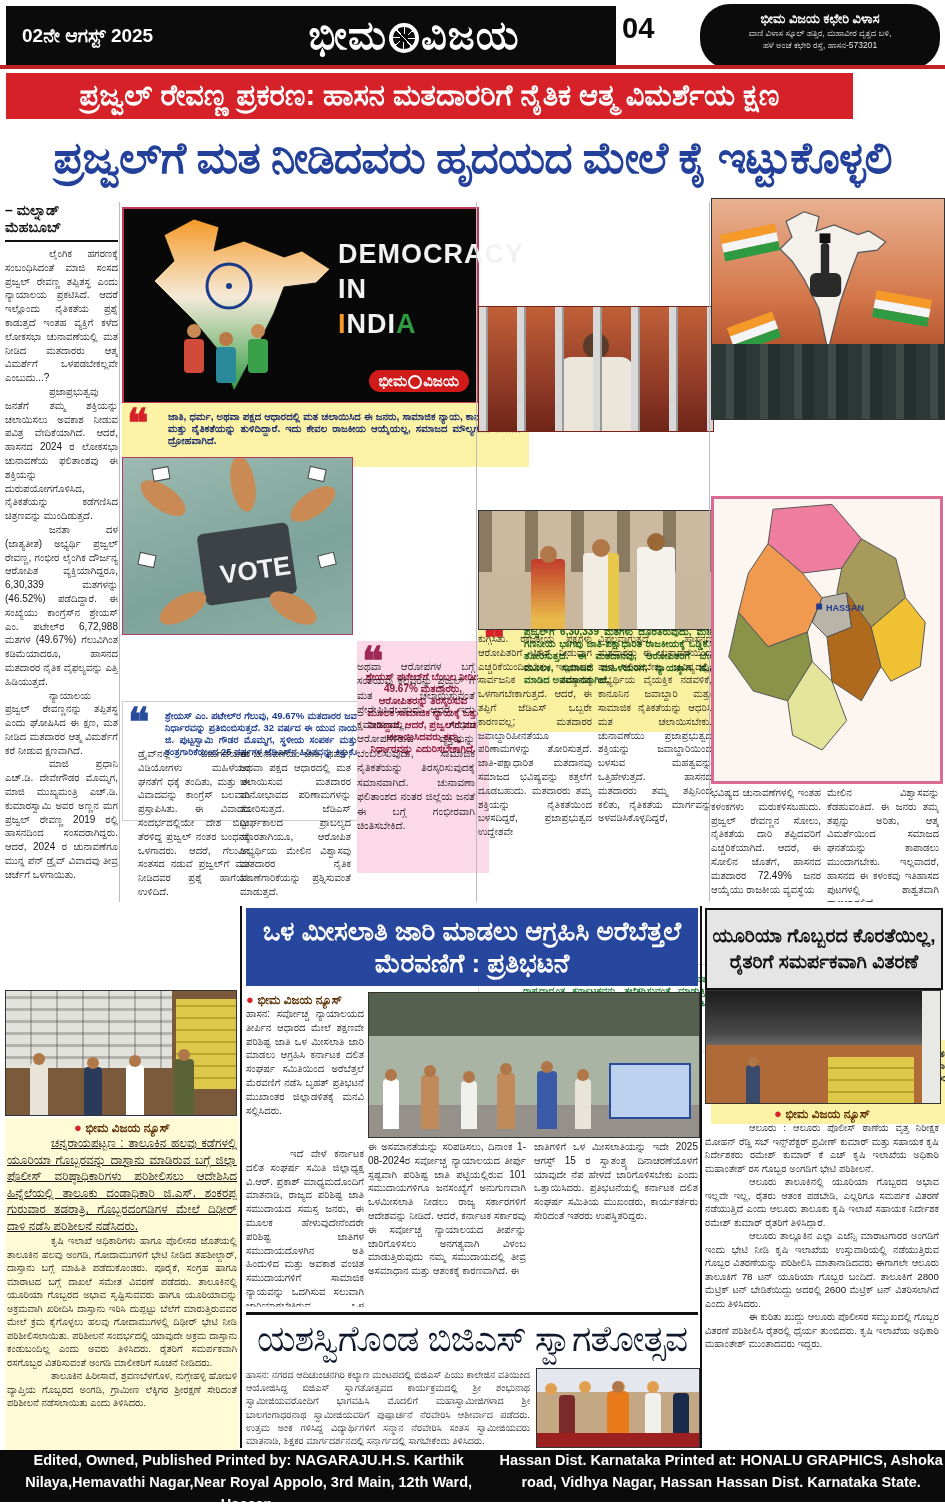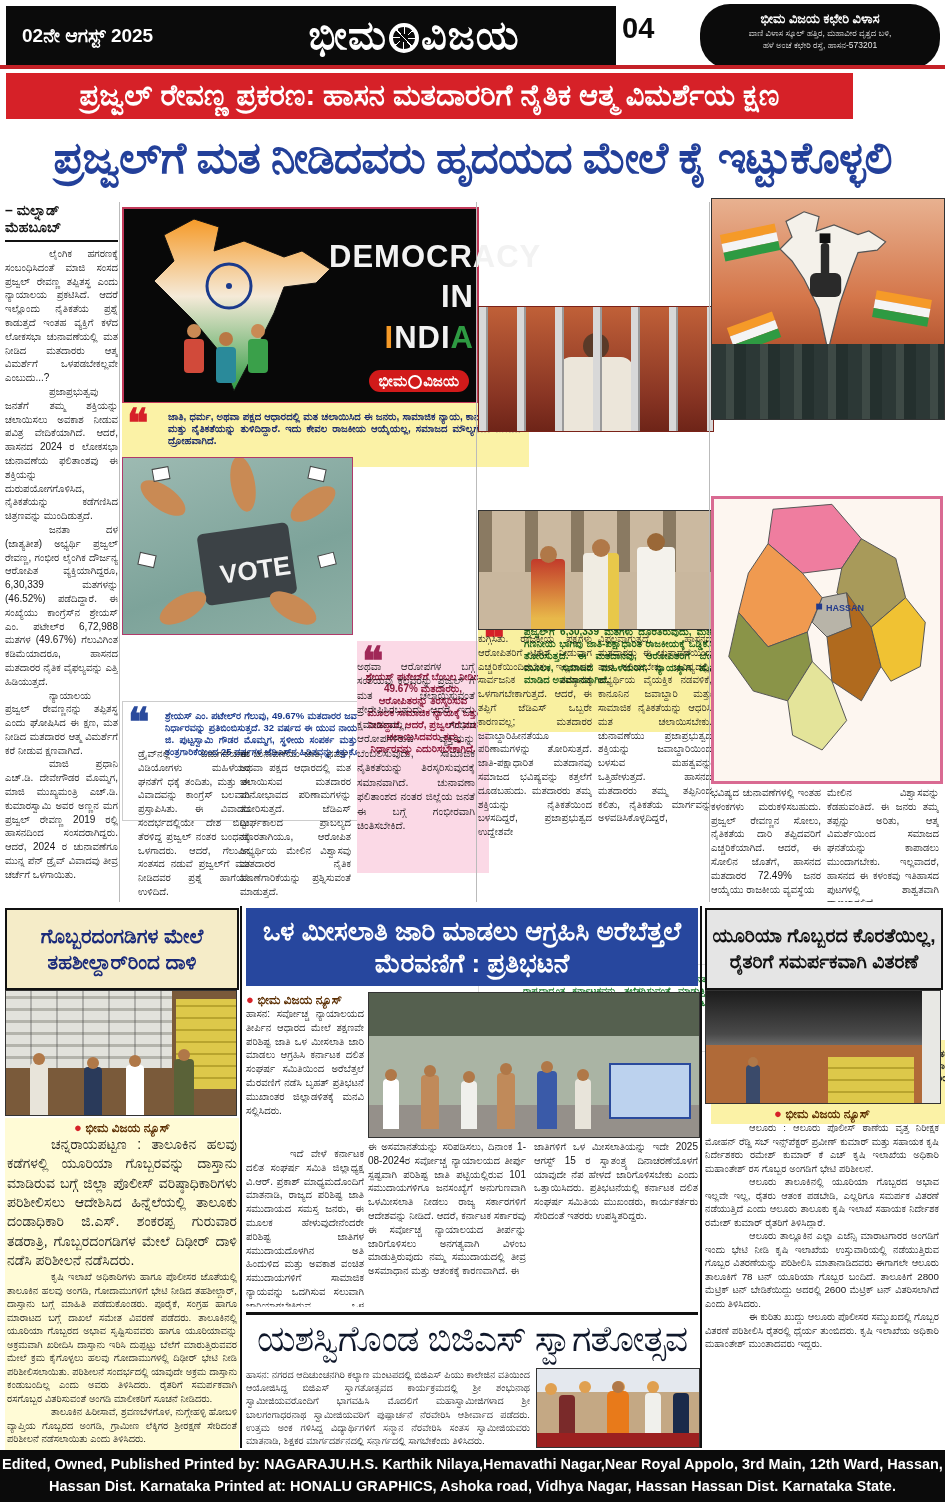--- a/index.html
+++ b/index.html
@@ -32,24 +32,24 @@
   .ind{text-indent:44px;}
   
   .hbox{border:2px solid #111;text-align:center;font-weight:bold;display:flex;flex-direction:column;
         align-items:center;justify-content:center;}
   .newsline{font-weight:bold;color:#5a2d00;font-size:12px;text-align:center;}
   .dot{color:#d62128;font-size:13px;}
   .vr{background:#111;width:2px;}
   .hr-light{background:#bbb;width:1px;}
   .bgshead{color:#0f172a;font-weight:normal;font-size:36px;text-align:center;letter-spacing:-1px;}
   .footer{background:#0b0b0b;color:#fff;font-weight:bold;font-size:14.5px;text-align:center;
-          display:flex;flex-direction:column;justify-content:center;line-height:1.5;}
+          display:flex;flex-direction:row;justify-content:center;line-height:1.5;}
   
   .demg{background:#080808;border:2px solid #c23a5a;}
-  .demtxt{color:#f2f2f2;font-weight:bold;font-size:31px;letter-spacing:1px;text-align:right;line-height:1.3;}
+  .demtxt{color:#f2f2f2;font-weight:bold;font-size:27px;letter-spacing:1px;text-align:left;line-height:1.3;margin-left:9px;}
   .lgpill{background:#d11a1a;border-radius:14px;color:#fff;font-weight:bold;font-size:15px;
           padding:2px 10px;}
   .lgchakra{display:inline-block;width:10px;height:10px;border:2px solid #fff;border-radius:50%;vertical-align:middle;margin:0 1px;}
   
   .jail{background:linear-gradient(180deg,#c06038,#8a3624 70%,#6e2418);}
   .jbars{position:absolute;inset:0;background:repeating-linear-gradient(90deg,
          #d8d8d8 0 7px,#9a9a9a 7px 9px,rgba(0,0,0,0) 9px 38px);}
   
   .temple{background:#c9b79e;}
   .tcols{position:absolute;top:0;left:0;right:0;height:52%;
@@ -267,40 +267,36 @@
   <div class="abs txt" style="left:711px;top:786px;width:110px;height:116px;">ಭವಿಷ್ಯದ ಚುನಾವಣೆಗಳಲ್ಲಿ ಇಂತಹ ಕಳಂಕಗಳು ಮರುಕಳಿಸಬಹುದು. ಪ್ರಜ್ವಲ್ ರೇವಣ್ಣನ ಸೋಲು, ನೈತಿಕತೆಯ ದಾರಿ ತಪ್ಪಿದವರಿಗೆ ಎಚ್ಚರಿಕೆಯಾಗಿದೆ. ಆದರೆ, ಈ ಸೋಲಿನ ಜೊತೆಗೆ, ಹಾಸನದ ಮತದಾರರ 72.49% ಜನರ ಆಯ್ಕೆಯು ರಾಜಕೀಯ ವ್ಯವಸ್ಥೆಯ</div>
   <div class="abs txt" style="left:827px;top:786px;width:112px;height:116px;">ಮೇಲಿನ ವಿಶ್ವಾಸವನ್ನು ಕೆಡಹುವಂತಿದೆ. ಈ ಜನರು ತಮ್ಮ ತಪ್ಪನ್ನು ಅರಿತು, ಆತ್ಮ ವಿಮರ್ಶೆಯಿಂದ ಸಮಾಜದ ಘನತೆಯನ್ನು ಕಾಪಾಡಲು ಮುಂದಾಗಬೇಕು. ಇಲ್ಲವಾದರೆ, ಹಾಸನದ ಈ ಕಳಂಕವು ಇತಿಹಾಸದ ಪುಟಗಳಲ್ಲಿ ಶಾಶ್ವತವಾಗಿ ದಾಖಲಾಗಲಿದೆ.</div>
 
   <div class="abs hr-light" style="left:119px;top:202px;height:700px;"></div>
   <div class="abs hr-light" style="left:476px;top:202px;height:700px;"></div>
   <div class="abs hr-light" style="left:709px;top:202px;height:700px;"></div>
 
   <div class="abs vr" style="left:240px;top:906px;height:542px;"></div>
   <div class="abs vr" style="left:700px;top:906px;height:542px;"></div>
 
-  <div class="abs hbox" style="left:5px;top:908px;width:230px;height:78px;background:#f5ecc8;color:#1a2a7a;font-size:20px;line-height:1.3;">
-    <span>ಗೊಬ್ಬರದಂಗಡಿಗಳ ಮೇಲೆ</span>
-    <span>ತಹಶೀಲ್ದಾರ್‌ರಿಂದ ದಾಳಿ</span>
-  </div>
   <div class="abs photo shop" style="left:5px;top:990px;width:230px;height:124px;">
     <div class="sacks"></div>
     <div class="sacklines"></div>
     <div class="ysack" style="right:0;top:8px;width:60px;height:90px;"></div>
     <div class="abs" style="left:24px;bottom:0;width:18px;height:52px;background:#e8e4da;border-radius:4px 4px 0 0;"></div>
     <div class="head" style="left:27px;bottom:50px;width:12px;height:12px;"></div>
     <div class="abs" style="left:78px;bottom:0;width:18px;height:48px;background:#2a3a5a;border-radius:4px 4px 0 0;"></div>
     <div class="head" style="left:81px;bottom:46px;width:12px;height:12px;"></div>
     <div class="abs" style="left:120px;bottom:0;width:18px;height:50px;background:#ffffff;border-radius:4px 4px 0 0;"></div>
     <div class="head" style="left:123px;bottom:48px;width:12px;height:12px;"></div>
     <div class="abs" style="left:168px;bottom:0;width:20px;height:56px;background:#5a6238;border-radius:4px 4px 0 0;"></div>
     <div class="head" style="left:172px;bottom:54px;width:12px;height:12px;"></div>
   </div>
   <div class="abs" style="left:5px;top:1118px;width:230px;height:330px;background:#fffbd6;padding:2px;">
     <div class="newsline"><span class="dot">● </span><span>ಭೀಮ ವಿಜಯ ನ್ಯೂಸ್</span></div>
-    <div class="txt ind" style="font-size:14px;">ಚನ್ನರಾಯಪಟ್ಟಣ : ತಾಲೂಕಿನ ಹಲವು ಕಡೆಗಳಲ್ಲಿ ಯೂರಿಯಾ ಗೊಬ್ಬರವನ್ನು ದಾಸ್ತಾನು ಮಾಡಿರುವ ಬಗ್ಗೆ ಜಿಲ್ಲಾ ಪೊಲೀಸ್ ವರಿಷ್ಠಾಧಿಕಾರಿಗಳು ಪರಿಶೀಲಿಸಲು ಆದೇಶಿಸಿದ ಹಿನ್ನೆಲೆಯಲ್ಲಿ ತಾಲೂಕು ದಂಡಾಧಿಕಾರಿ ಜಿ.ಎಸ್. ಶಂಕರಪ್ಪ ಗುರುವಾರ ತಡರಾತ್ರಿ, ಗೊಬ್ಬರದಂಗಡಿಗಳ ಮೇಲೆ ದಿಢೀರ್ ದಾಳಿ ನಡೆಸಿ ಪರಿಶೀಲನೆ ನಡೆಸಿದರು.</div>
+    <div class="txt ind" style="font-size:12px;text-decoration:underline;">ಚನ್ನರಾಯಪಟ್ಟಣ : ತಾಲೂಕಿನ ಹಲವು ಕಡೆಗಳಲ್ಲಿ ಯೂರಿಯಾ ಗೊಬ್ಬರವನ್ನು ದಾಸ್ತಾನು ಮಾಡಿರುವ ಬಗ್ಗೆ ಜಿಲ್ಲಾ ಪೊಲೀಸ್ ವರಿಷ್ಠಾಧಿಕಾರಿಗಳು ಪರಿಶೀಲಿಸಲು ಆದೇಶಿಸಿದ ಹಿನ್ನೆಲೆಯಲ್ಲಿ ತಾಲೂಕು ದಂಡಾಧಿಕಾರಿ ಜಿ.ಎಸ್. ಶಂಕರಪ್ಪ ಗುರುವಾರ ತಡರಾತ್ರಿ, ಗೊಬ್ಬರದಂಗಡಿಗಳ ಮೇಲೆ ದಿಢೀರ್ ದಾಳಿ ನಡೆಸಿ ಪರಿಶೀಲನೆ ನಡೆಸಿದರು.</div>
     <div class="txt ind" style="font-size:9.8px;">ಕೃಷಿ ಇಲಾಖೆ ಅಧಿಕಾರಿಗಳು ಹಾಗೂ ಪೊಲೀಸರ ಜೊತೆಯಲ್ಲಿ ತಾಲೂಕಿನ ಹಲವು ಅಂಗಡಿ, ಗೋದಾಮುಗಳಿಗೆ ಭೇಟಿ ನೀಡಿದ ತಹಶೀಲ್ದಾರ್, ದಾಸ್ತಾನು ಬಗ್ಗೆ ಮಾಹಿತಿ ಪಡೆದುಕೊಂಡರು. ಪೂರೈಕೆ, ಸಂಗ್ರಹ ಹಾಗೂ ಮಾರಾಟದ ಬಗ್ಗೆ ದಾಖಲೆ ಸಮೇತ ವಿವರಣೆ ಪಡೆದರು. ತಾಲೂಕಿನಲ್ಲಿ ಯೂರಿಯಾ ಗೊಬ್ಬರದ ಅಭಾವ ಸೃಷ್ಟಿಸುವವರು ಹಾಗೂ ಯೂರಿಯಾವನ್ನು ಅಕ್ರಮವಾಗಿ ಖರೀದಿಸಿ ದಾಸ್ತಾನು ಇರಿಸಿ ದುಪ್ಪಟ್ಟು ಬೆಲೆಗೆ ಮಾರುತ್ತಿರುವವರ ಮೇಲೆ ಕ್ರಮ ಕೈಗೊಳ್ಳಲು ಹಲವು ಗೋದಾಮುಗಳಲ್ಲಿ ದಿಢೀರ್ ಭೇಟಿ ನೀಡಿ ಪರಿಶೀಲಿಸಲಾಯಿತು. ಪರಿಶೀಲನೆ ಸಂದರ್ಭದಲ್ಲಿ ಯಾವುದೇ ಅಕ್ರಮ ದಾಸ್ತಾನು ಕಂಡುಬಂದಿಲ್ಲ ಎಂದು ಅವರು ತಿಳಿಸಿದರು. ರೈತರಿಗೆ ಸಮರ್ಪಕವಾಗಿ ರಸಗೊಬ್ಬರ ವಿತರಿಸುವಂತೆ ಅಂಗಡಿ ಮಾಲೀಕರಿಗೆ ಸೂಚನೆ ನೀಡಿದರು.</div>
     <div class="txt ind" style="font-size:9.8px;">ತಾಲೂಕಿನ ಹಿರೀಸಾವೆ, ಶ್ರವಣಬೆಳಗೊಳ, ನುಗ್ಗೇಹಳ್ಳಿ ಹೋಬಳಿ ವ್ಯಾಪ್ತಿಯ ಗೊಬ್ಬರದ ಅಂಗಡಿ, ಗ್ರಾಮೀಣ ಲೆಕ್ಕಿಗರ ಶ್ರೀರಕ್ಷಣೆ ಸೇರಿದಂತೆ ಪರಿಶೀಲನೆ ನಡೆಸಲಾಯಿತು ಎಂದು ತಿಳಿಸಿದರು.</div>
   </div>
 
   <div class="abs" style="left:246px;top:908px;width:452px;height:78px;background:#27479e;color:#fff;font-weight:bold;font-size:26px;text-align:center;display:flex;align-items:center;justify-content:center;line-height:1.25;">ಒಳ ಮೀಸಲಾತಿ ಜಾರಿ ಮಾಡಲು ಆಗ್ರಹಿಸಿ ಅರೆಬೆತ್ತಲೆ ಮೆರವಣಿಗೆ : ಪ್ರತಿಭಟನೆ</div>
   <div class="abs" style="left:246px;top:992px;width:118px;">
     <div class="newsline" style="text-align:left;"><span class="dot">● </span><span>ಭೀಮ ವಿಜಯ ನ್ಯೂಸ್</span></div>
     <div class="txt" style="height:140px;">ಹಾಸನ: ಸರ್ವೋಚ್ಚ ನ್ಯಾಯಾಲಯದ ತೀರ್ಪಿನ ಆಧಾರದ ಮೇಲೆ ತಕ್ಷಣವೇ ಪರಿಶಿಷ್ಟ ಜಾತಿ ಒಳ ಮೀಸಲಾತಿ ಜಾರಿ ಮಾಡಲು ಆಗ್ರಹಿಸಿ ಕರ್ನಾಟಕ ದಲಿತ ಸಂಘರ್ಷ ಸಮಿತಿಯಿಂದ ಅರೆಬೆತ್ತಲೆ ಮೆರವಣಿಗೆ ನಡೆಸಿ ಬೃಹತ್ ಪ್ರತಿಭಟನೆ ಮುಖಾಂತರ ಜಿಲ್ಲಾಡಳಿತಕ್ಕೆ ಮನವಿ ಸಲ್ಲಿಸಿದರು.</div>
     <div class="txt ind" style="height:160px;">ಇದೆ ವೇಳೆ ಕರ್ನಾಟಕ ದಲಿತ ಸಂಘರ್ಷ ಸಮಿತಿ ಜಿಲ್ಲಾಧ್ಯಕ್ಷ ವಿ.ಆರ್. ಪ್ರಕಾಶ್ ಮಾಧ್ಯಮದೊಂದಿಗೆ ಮಾತನಾಡಿ, ರಾಜ್ಯದ ಪರಿಶಿಷ್ಟ ಜಾತಿ ಸಮುದಾಯದ ಸಮಸ್ತ ಜನರು, ಈ ಮೂಲಕ ಹೇಳುವುದೇನೆಂದರೇ ಪರಿಶಿಷ್ಟ ಜಾತಿಗಳ ಸಮುದಾಯದೊಳಗಿನ ಅತಿ ಹಿಂದುಳಿದ ಮತ್ತು ಅವಕಾಶ ವಂಚಿತ ಸಮುದಾಯಗಳಿಗೆ ಸಾಮಾಜಿಕ ನ್ಯಾಯವನ್ನು ಒದಗಿಸುವ ಸಲುವಾಗಿ ಜಾರಿಯಾಗಬೇಕಿರುವ ಒಳ ಮೀಸಲಾತಿಯ ಬೇಡಿಕೆ ಮತ್ತು ಹೋರಾಟ 35 ವರುಷಗಳಿಂದ ನನೆಗುದಿಗೆ ಬಿದ್ದಿದೆ.</div>
   </div>

